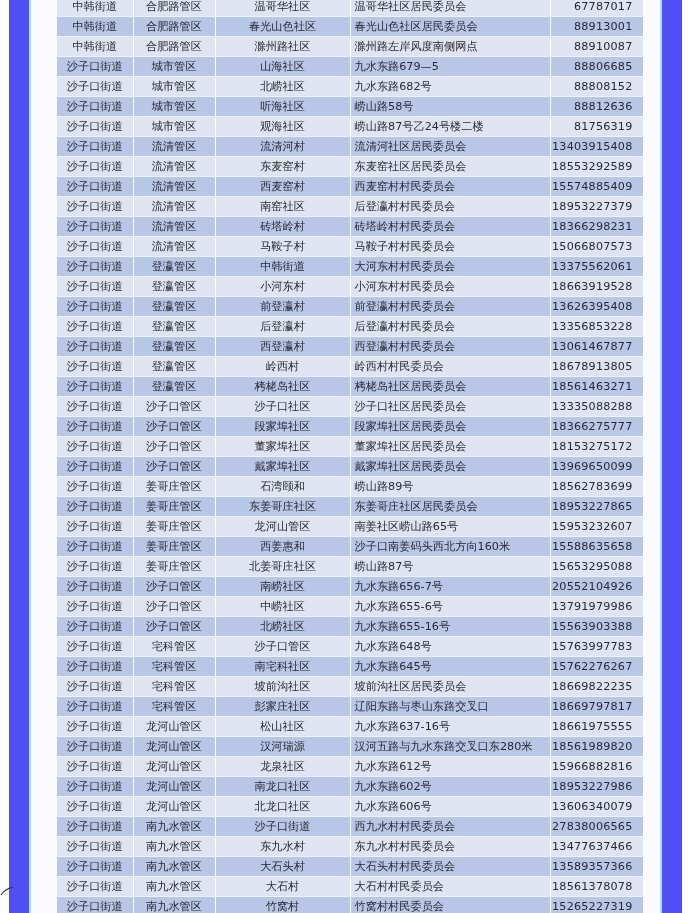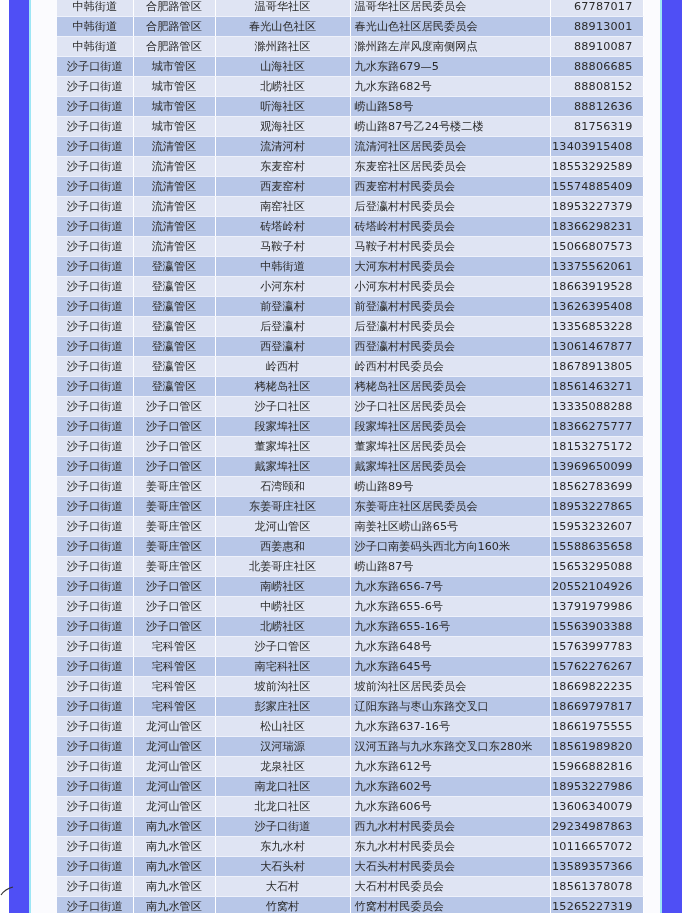--- a/index.html
+++ b/index.html
@@ -358,28 +358,28 @@
           <td class="c">龙河山管区</td>
           <td class="c">北龙口社区</td>
           <td class="l">九水东路606号</td>
           <td class="r">13606340079</td>
         </tr>
         <tr class="even">
           <td class="c">沙子口街道</td>
           <td class="c">南九水管区</td>
           <td class="c">沙子口街道</td>
           <td class="l">西九水村村民委员会</td>
-          <td class="r">29234987863</td>
+          <td class="r">27838006565</td>
         </tr>
         <tr class="odd">
           <td class="c">沙子口街道</td>
           <td class="c">南九水管区</td>
           <td class="c">东九水村</td>
           <td class="l">东九水村村民委员会</td>
-          <td class="r">10116657072</td>
+          <td class="r">13477637466</td>
         </tr>
         <tr class="even">
           <td class="c">沙子口街道</td>
           <td class="c">南九水管区</td>
           <td class="c">大石头村</td>
           <td class="l">大石头村村民委员会</td>
           <td class="r">13589357366</td>
         </tr>
         <tr class="odd">
           <td class="c">沙子口街道</td>

